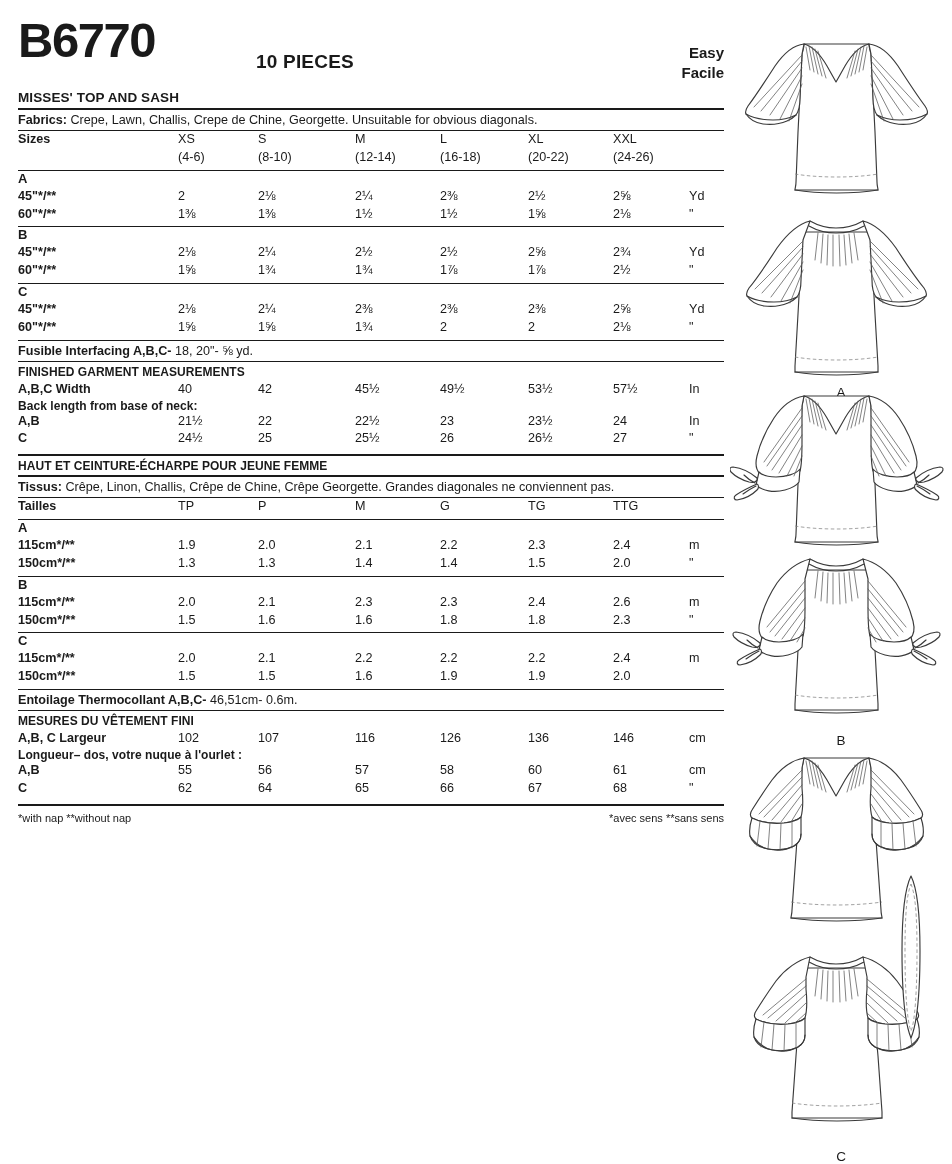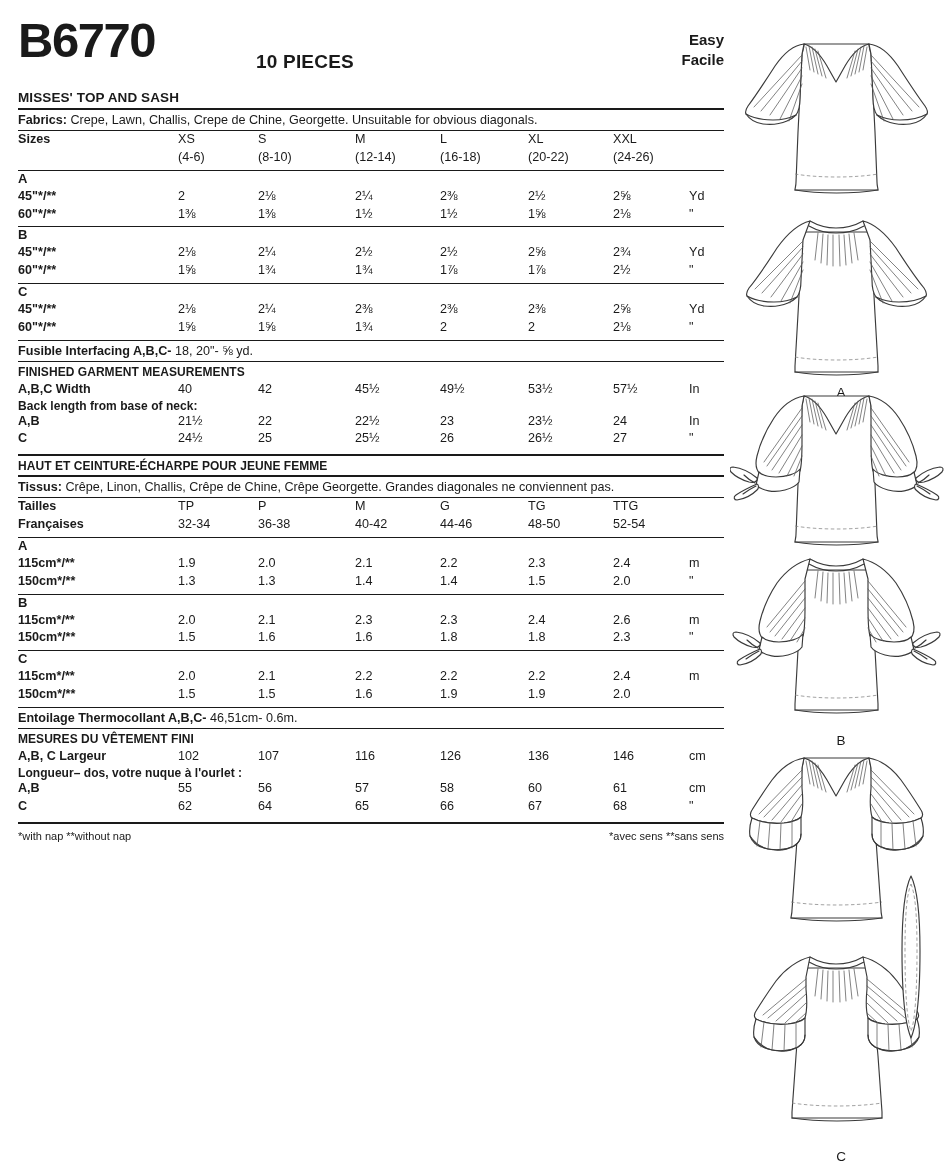--- a/index.html
+++ b/index.html
@@ -50,21 +50,21 @@
     position: absolute;
     left: 238px;
     top: 33px;
     font-size: 19px;
     font-weight: bold;
     letter-spacing: 0.2px;
   }
   .difficulty {
     position: absolute;
     right: 0;
-    top: 12px;
+    top: 25px;
     text-align: right;
     font-size: 15px;
     font-weight: bold;
     line-height: 1.35;
   }
 
   .garment-title {
     font-size: 13.5px;
     font-weight: bold;
     letter-spacing: 0.1px;
@@ -444,30 +444,20 @@
         </colgroup>
       <tbody>
           <tr>
         <td class="lbl">Tailles</td>
         <td class="val bold">TP</td>
         <td class="val bold">P</td>
         <td class="val bold">M</td>
         <td class="val bold">G</td>
         <td class="val bold">TG</td>
         <td class="val bold">TTG</td>
-        <td class="unit"></td>
-      </tr>
-      <tr>
-        <td class="lbl">Françaises</td>
-        <td class="val bold">32-34</td>
-        <td class="val bold">36-38</td>
-        <td class="val bold">40-42</td>
-        <td class="val bold">44-46</td>
-        <td class="val bold">48-50</td>
-        <td class="val bold">52-54</td>
         <td class="unit"></td>
       </tr>
     </tbody>
       </table>
     <div class="spacer2"></div>
     <hr class="rule-thin">
 
     <div class="sec-letter">A</div>
     <table class="spec">
       <colgroup>

